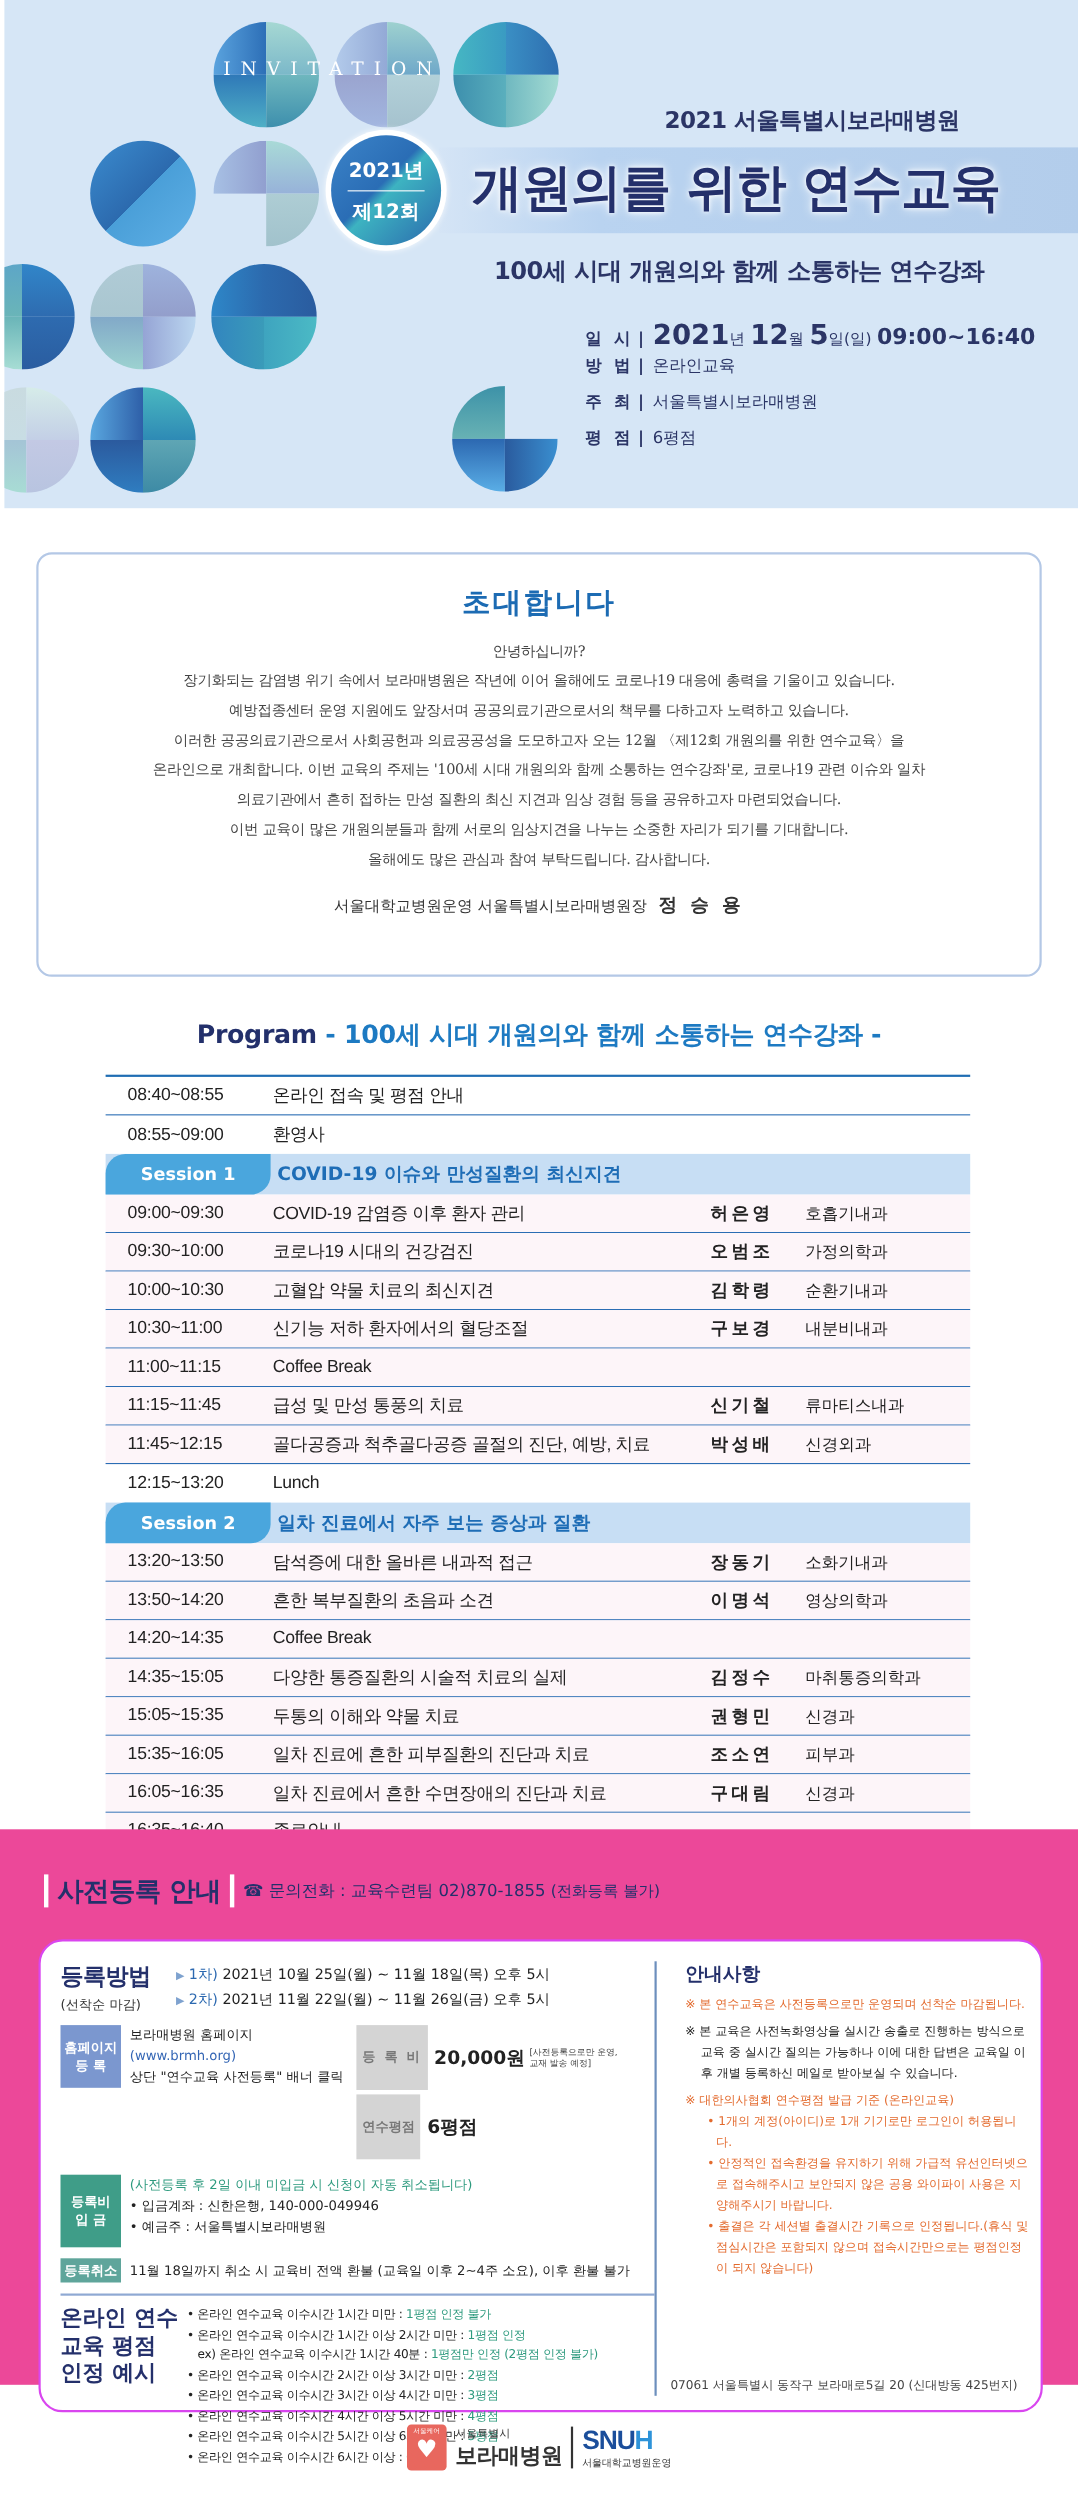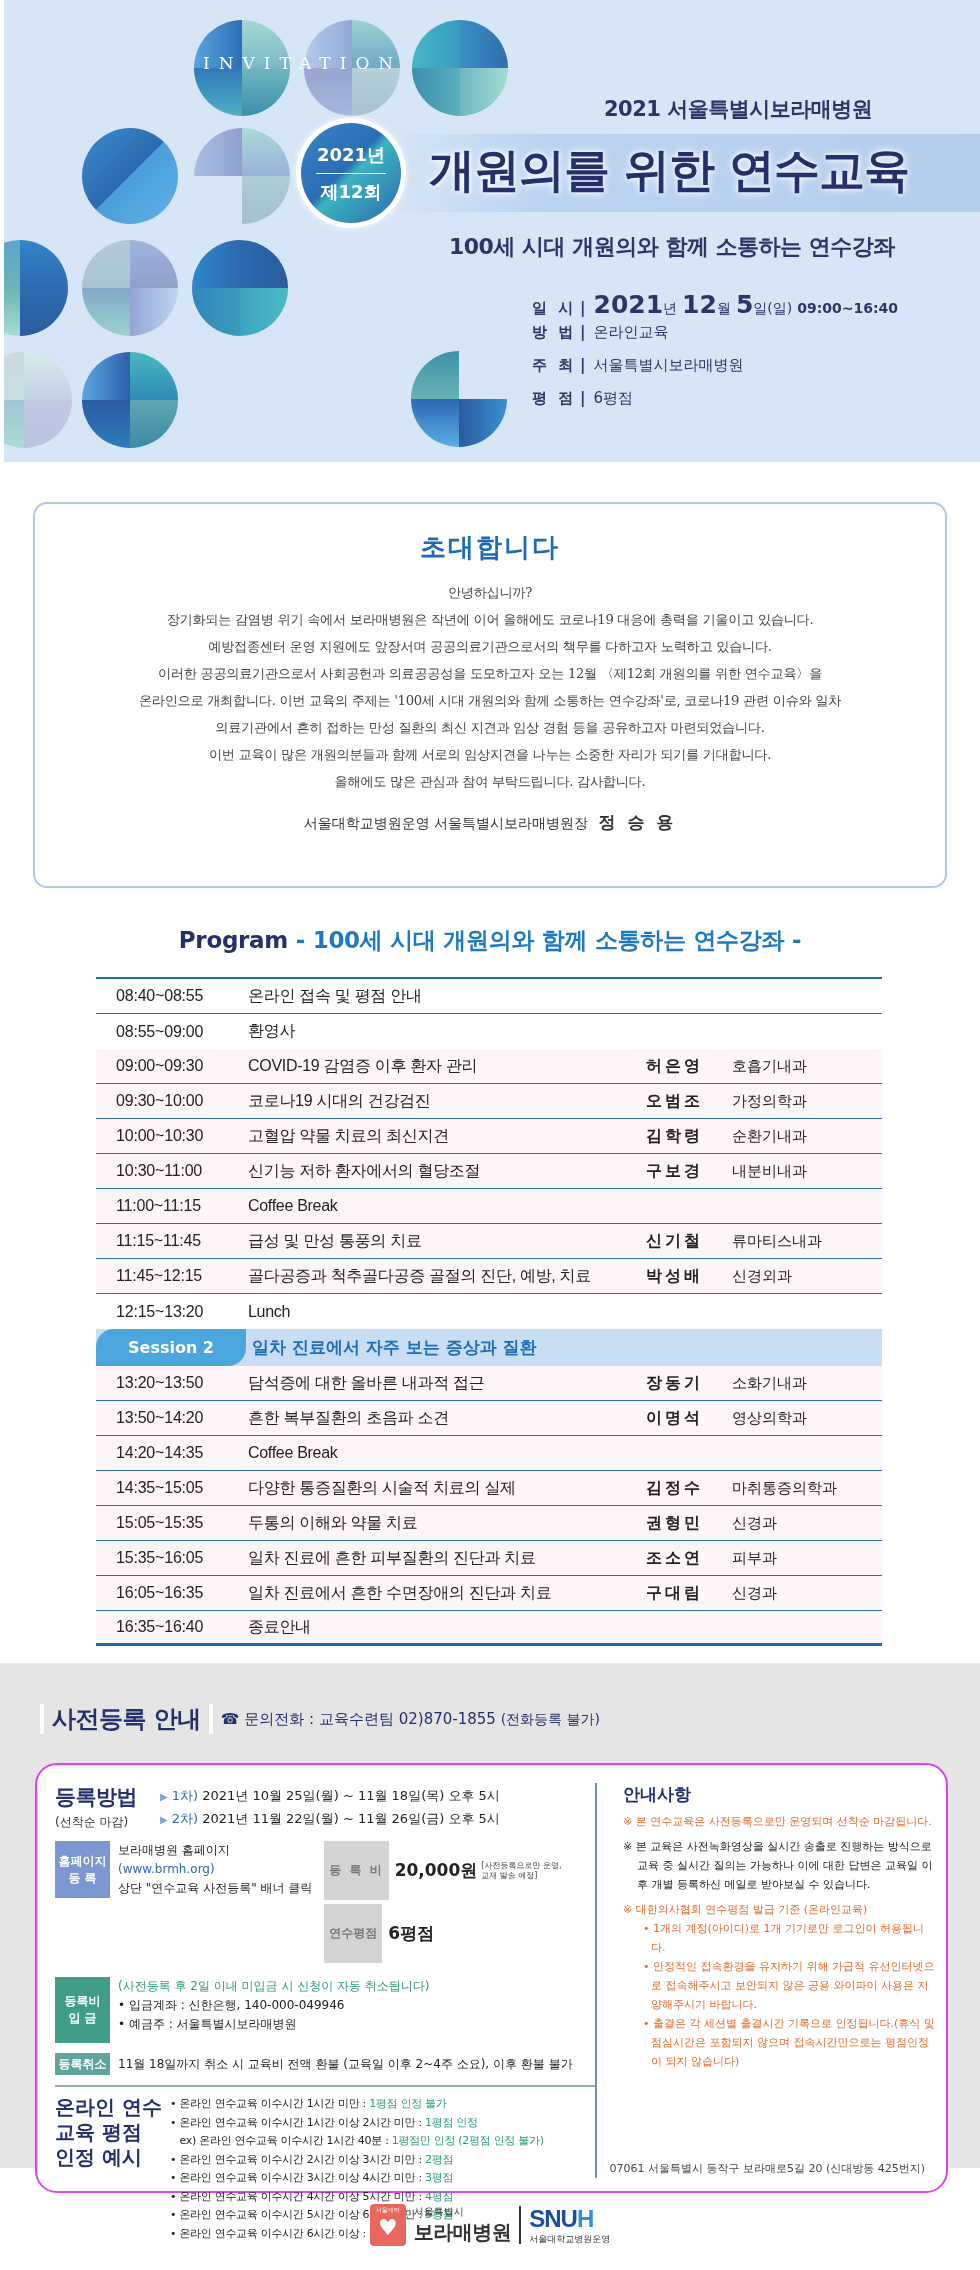--- a/index.html
+++ b/index.html
@@ -20,21 +20,21 @@
   .badge-inner { width: 100%; height: 100%; border-radius: 50%; background: linear-gradient(135deg, #3c84c9 0%, #2a6db5 45%, #3db3c1 52%, #2a68ad 100%); display: flex; flex-direction: column; align-items: center; justify-content: center; color: #fff; font-weight: bold; font-size: 18px; }
   .badge-inner .sep { width: 70px; height: 1px; background: #fff; margin: 6px 0; }
   .subtitle { position: absolute; left: 445px; top: 232px; font-size: 22px; font-weight: bold; color: #2b3566; letter-spacing: -0.5px; }
   .info { position: absolute; left: 528px; top: 290px; color: #2b3566; }
   .info-row { display: flex; align-items: baseline; height: 33px; }
   .info-label { font-weight: bold; font-size: 15px; width: 48px; letter-spacing: 3px; }
   .info-bar { font-weight: bold; font-size: 15px; margin-right: 8px; }
   .info-val { font-size: 15px; }
   .date-big { font-size: 25px; font-weight: bold; }
   .date-sm { font-size: 14px; margin-right: 5px; }
-  .date-time { font-size: 14px; font-weight: bold; }
+  .date-time { font-size: 20px; font-weight: bold; }
 
   
   .letter { position: absolute; left: 33px; top: 502px; width: 914px; height: 386px; border: 2px solid #b4c8e6; border-radius: 14px; background: #fff; text-align: center; }
   .letter h2 { margin-top: 26px; font-size: 26px; color: #1c6bb3; font-weight: bold; letter-spacing: 2px; }
   .letter .body { margin-top: 14px; font-family: "DejaVu Serif", "Liberation Serif", serif; font-size: 13.2px; line-height: 27px; color: #444; letter-spacing: -0.3px; }
   .letter .sign { margin-top: 16px; font-size: 14px; color: #333; }
   .letter .sign b { font-size: 17px; margin-left: 6px; letter-spacing: 3px; }
 
   
   .program-title { position: absolute; left: 0; top: 925px; width: 980px; text-align: center; font-size: 23px; font-weight: bold; letter-spacing: -0.3px; }
@@ -45,21 +45,21 @@
   .row.pink { background: #fdf5f9; }
   .row.session { background: #c7def4; border-bottom: none; height: 37px; }
   .row .time { width: 152px; padding-left: 20px; font-family: "Liberation Sans", sans-serif; font-size: 16px; letter-spacing: -0.2px; }
   .row .topic { width: 398px; padding-left: 0; font-family: "Liberation Sans", sans-serif; font-size: 16px; letter-spacing: -0.3px; }
   .row .speaker { width: 86px; font-weight: bold; letter-spacing: 3px; font-size: 16px; }
   .row .dept { flex: 1; font-size: 15px; }
   .sess-tag { width: 150px; height: 37px; background: #4aa6dd; color: #fff; font-weight: bold; font-size: 16px; display: flex; align-items: center; justify-content: center; border-top-left-radius: 18px; border-bottom-right-radius: 18px; margin-right: 6px; }
   .sess-title { color: #1e6db6; font-weight: bold; font-size: 17px; }
 
   
-  .reg { position: absolute; left: 0; top: 1663px; width: 980px; height: 505px; background: #e5e5e5; }
+  .reg { position: absolute; left: 0; top: 1663px; width: 980px; height: 505px; background: #ec4899; }
   .reg-head { position: absolute; left: 40px; top: 40px; display: flex; align-items: center; }
   .reg-head .vbar { width: 4px; height: 30px; background: #fff; }
   .reg-head h3 { font-size: 24px; color: #24306b; font-weight: bold; margin: 0 8px; letter-spacing: -0.5px; }
   .reg-head .phone { font-size: 15px; color: #23306b; margin-left: 8px; }
   .reg-head .phone small { font-size: 14px; }
   .reg-box { position: absolute; left: 35px; top: 100px; width: 913px; height: 430px; background: #fff; border: 2px solid #d946ef; border-radius: 22px; }
   .reg-left { position: absolute; left: 18px; top: 18px; width: 540px; }
   .reg-right { position: absolute; left: 558px; top: 18px; width: 340px; height: 395px; border-left: 2px solid #6d8fbd; padding-left: 26px; }
   .method { display: flex; }
   .method-label { width: 105px; }
@@ -240,20 +240,24 @@
       <span class="topic">온라인 접속 및 평점 안내</span>
       <span class="speaker"></span>
       <span class="dept"></span>
     </div>
     <div class="row" style="border-bottom: none;">
       <span class="time">08:55~09:00</span>
       <span class="topic">환영사</span>
       <span class="speaker"></span>
       <span class="dept"></span>
     </div>
+    <div class="row session">
+      <span class="sess-tag">Session 1</span>
+      <span class="sess-title">COVID-19 이슈와 만성질환의 최신지견</span>
+    </div>
     <div class="row pink">
       <span class="time">09:00~09:30</span>
       <span class="topic">COVID-19 감염증 이후 환자 관리</span>
       <span class="speaker">허은영</span>
       <span class="dept">호흡기내과</span>
     </div>
     <div class="row pink">
       <span class="time">09:30~10:00</span>
       <span class="topic">코로나19 시대의 건강검진</span>
       <span class="speaker">오범조</span>

